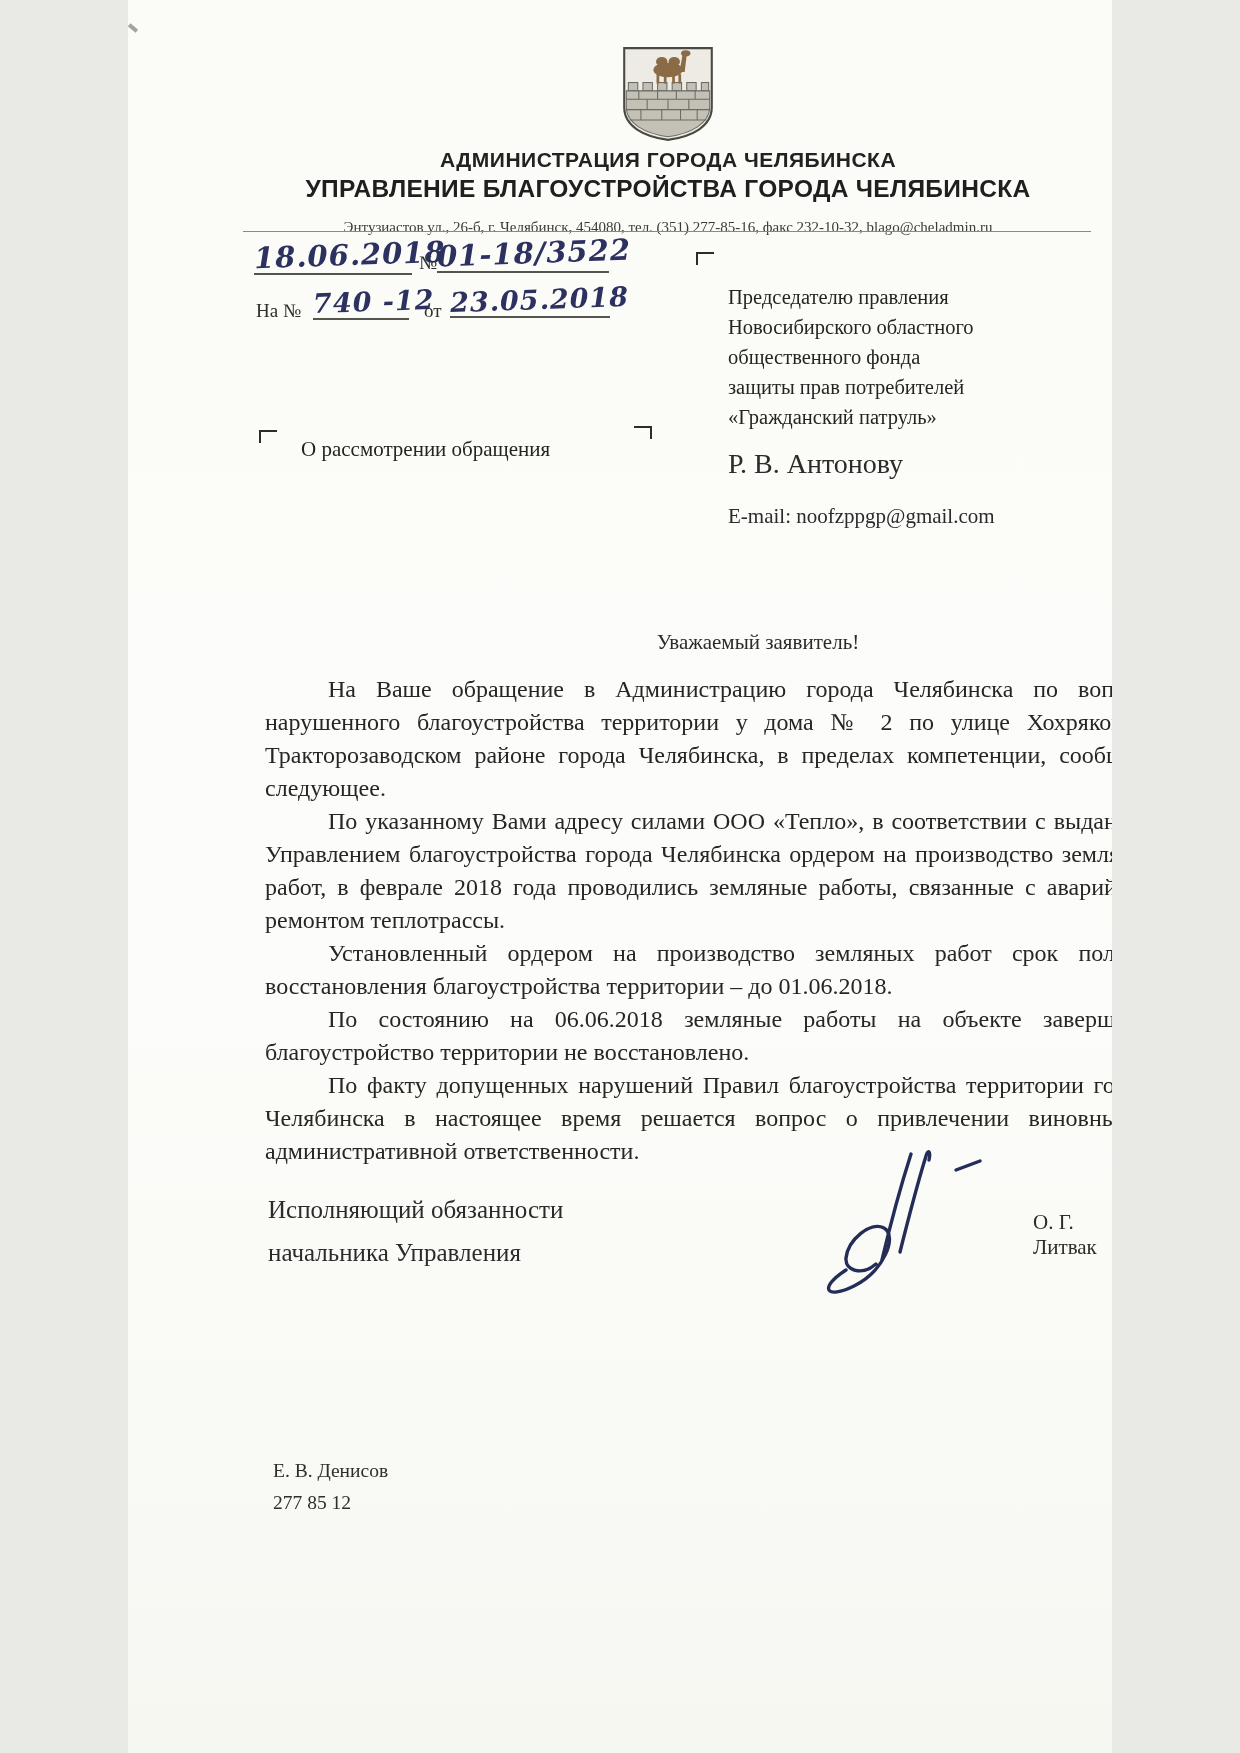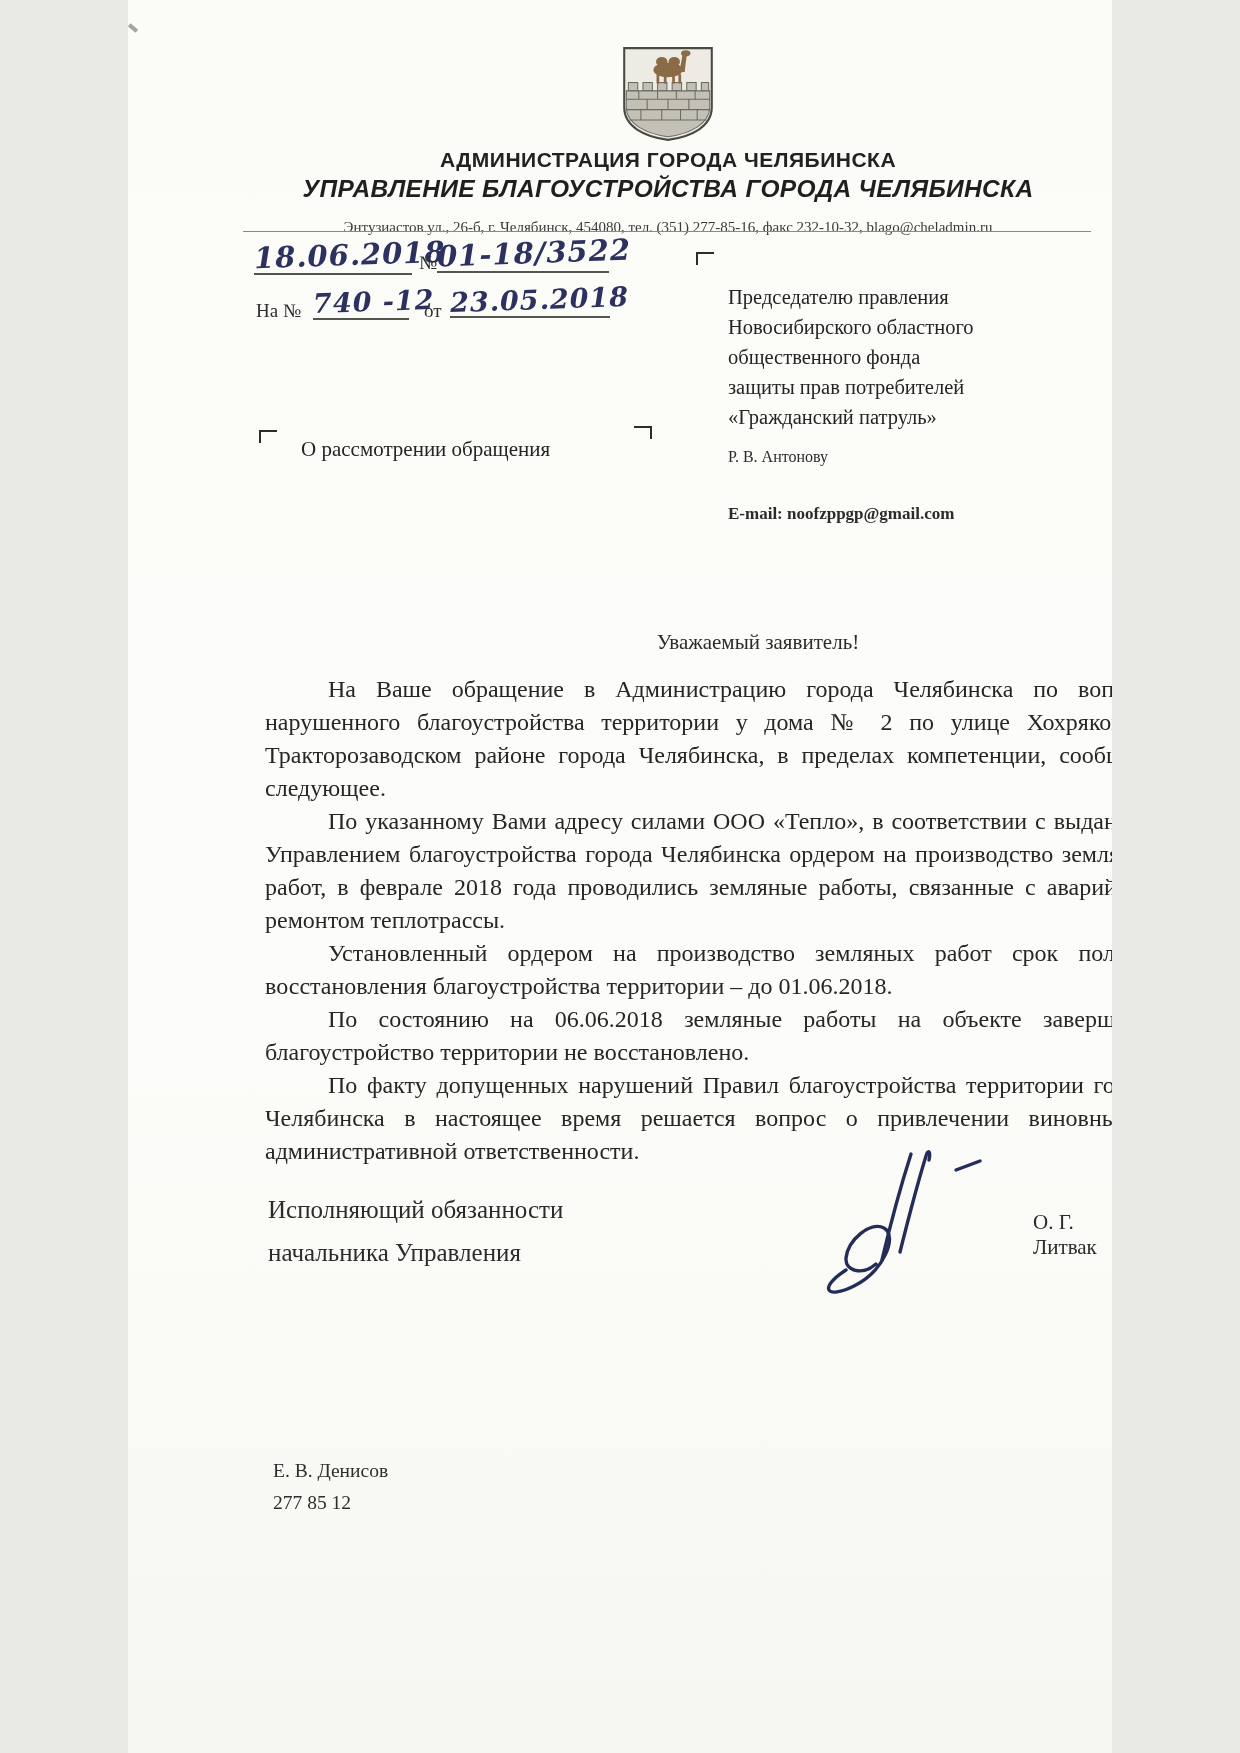--- a/index.html
+++ b/index.html
@@ -12,43 +12,43 @@
     font-family:"Liberation Serif", serif;
     color:#2b2b2b;
     overflow:hidden;
   }
 
   
   .emblem { position:absolute; left:487px; top:45px; width:106px; height:98px; }
   .org-line1 { position:absolute; left:0; top:148px; width:1080px; text-align:center;
     font-family:"Liberation Sans", sans-serif; font-weight:bold; font-size:21px; letter-spacing:.5px; color:#222; }
   .org-line2 { position:absolute; left:0; top:175px; width:1080px; text-align:center;
-    font-family:"Liberation Sans", sans-serif; font-weight:bold; font-size:24.5px; letter-spacing:.3px; color:#1f1f1f;font-style:italic; }
+    font-family:"Liberation Sans", sans-serif; font-weight:bold; font-size:24.5px; letter-spacing:.3px; color:#1f1f1f; }
   .org-contacts { position:absolute; left:0; top:219px; width:1080px; text-align:center;
     font-size:15px; color:#3a3a38; }
   .header-rule { position:absolute; left:115px; top:231px; width:848px; border-top:1.5px solid #8a8a84; }
 
   
   .printed-label { position:absolute; font-size:19px; color:#2e2e2c; }
   .hw-field { position:absolute; border-bottom:2px solid #55554f; text-align:center; padding-bottom:1px; }
   .hw { font-family:"DejaVu Serif", serif; font-style:italic; font-weight:700;
     color:#2c3160; display:inline-block; transform:rotate(-2deg); white-space:nowrap; letter-spacing:1px; }
   .hw-lg { font-size:29px; }
   .hw-md { font-size:27px; }
 
   
   .corner { position:absolute; width:16px; height:11px; }
   .corner.tl { border-left:2.5px solid #2c2c2a; border-top:2.5px solid #2c2c2a; }
   .corner.tr { border-right:2.5px solid #2c2c2a; border-top:2.5px solid #2c2c2a; }
 
   
   .addressee-lines { position:absolute; left:600px; top:282px; width:330px;
     font-size:20.5px; line-height:30px; color:#242422; }
-  .addressee-name { position:absolute; left:600px; top:448px; font-size:16px; }
-  .addressee-email { position:absolute; left:600px; top:504px; font-size:17px;font-weight:bold; }
+  .addressee-name { position:absolute; left:600px; top:448px; font-size:28px; }
+  .addressee-email { position:absolute; left:600px; top:504px; font-size:21px; }
 
   
   .subject { position:absolute; left:173px; top:437px; font-size:21px; color:#242422; }
 
   
   .letter-body { position:absolute; left:137px; top:630px; width:896px; }
   .salutation { margin:0 0 18px 90px; text-align:center; font-size:21px; }
   .body-par { margin:0; font-size:24px; line-height:33px; text-align:justify; text-indent:63px; color:#262624; }
 
   

